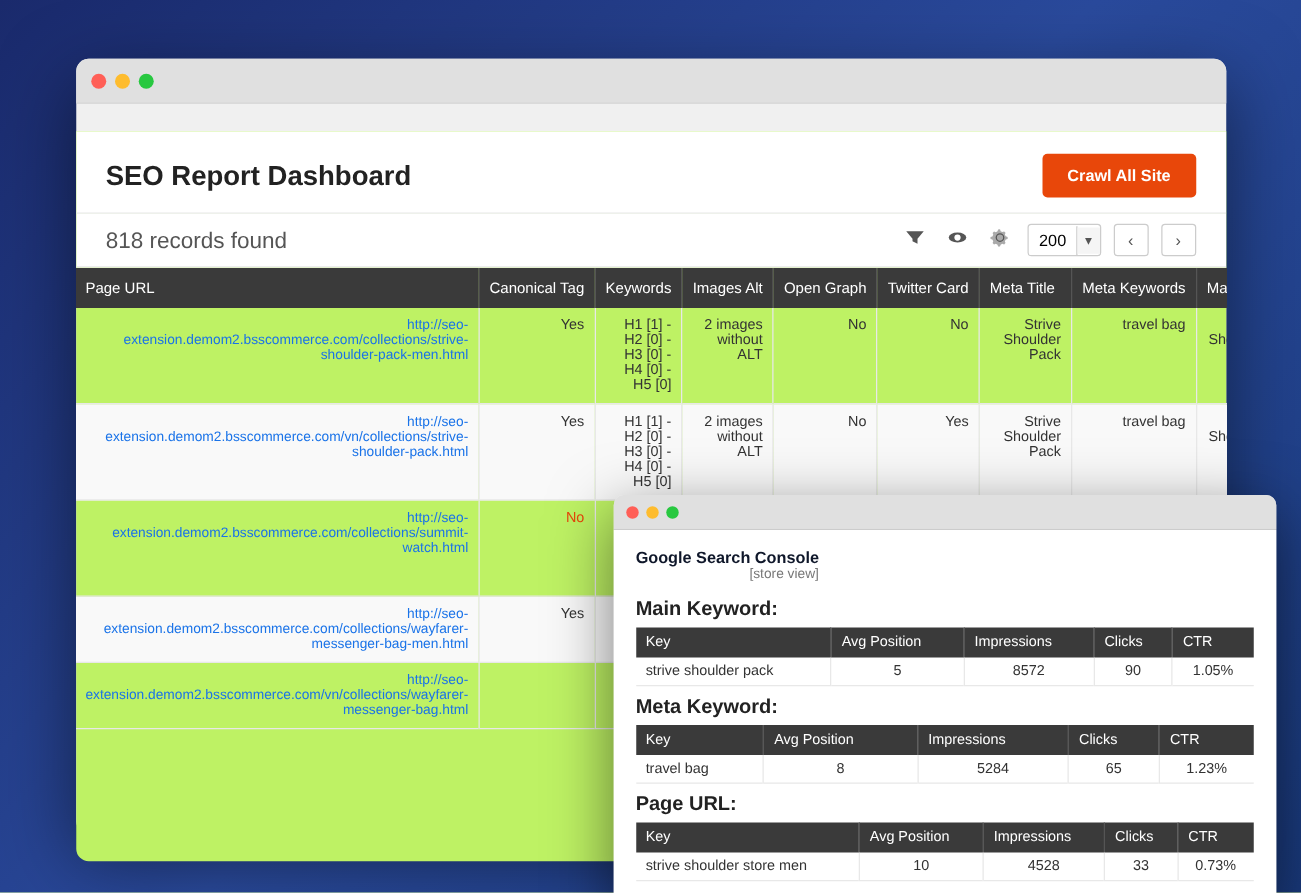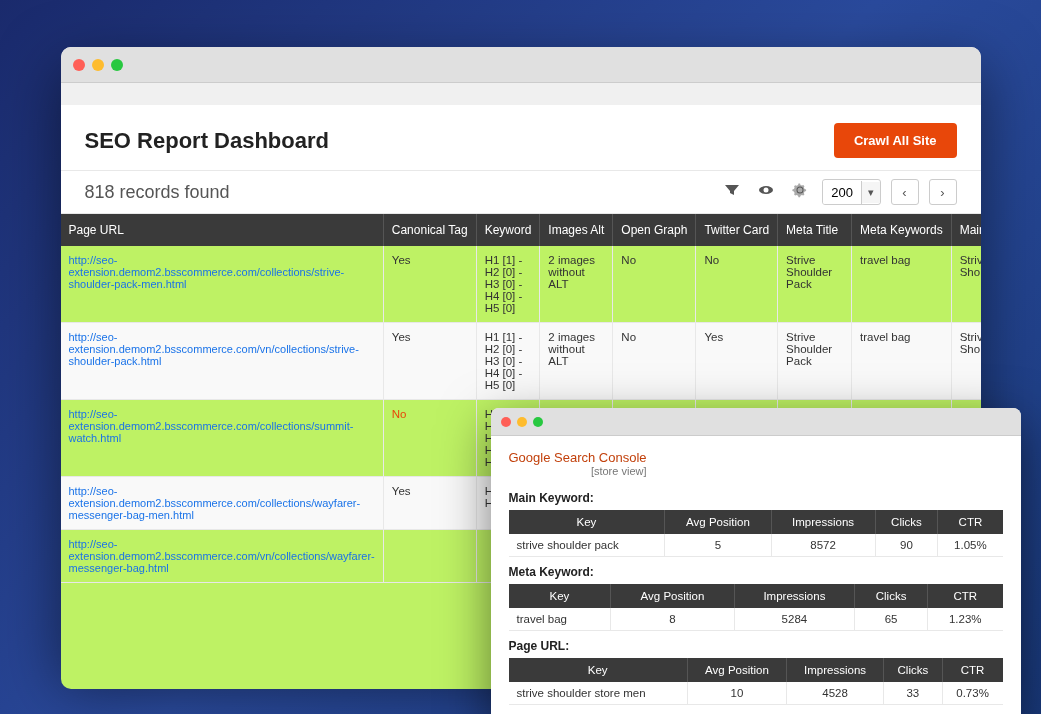--- a/index.html
+++ b/index.html
@@ -179,20 +179,21 @@
     tbody tr:nth-child(even) {
       background: #f9f9f9;
     }
 
     tbody td {
       padding: 8px 8px;
       vertical-align: top;
       font-size: 11.5px;
       color: #333;
       border-right: 1px solid #e8e8e8;
+      text-align: right;
     }
 
     tbody td:last-child { border-right: none; }
 
     .url-cell {
       color: #1a73e8;
       font-size: 11px;
     }
 
     .yes-badge { color: #333; }
@@ -233,33 +234,33 @@
     }
 
     .popup-header {
       display: flex;
       gap: 30px;
       margin-bottom: 14px;
     }
 
     .popup-store-title {
       font-size: 13px;
-      font-weight: 400;
-      color: #c2410c;
+      font-weight: 700;
+      color: #0f172a;
       text-align: left;
     }
 
     .popup-store-sub {
       font-size: 11px;
       color: #777;
       text-align: right;
     }
 
     .section-label {
-      font-size: 12px;
+      font-size: 16px;
       font-weight: 600;
       color: #222;
       margin-bottom: 5px;
       margin-top: 3px;
     }
 
     .section-label:first-child { margin-top: 0; }
 
     .data-table {
       width: 100%;
@@ -269,21 +270,21 @@
     }
 
     .data-table thead tr {
       background: #3a3a3a;
       color: #fff;
     }
 
     .data-table thead th {
       padding: 6px 8px;
       font-weight: 500;
-      text-align: center;
+      text-align: left;
       border-right: 1px solid #555;
       margin-top: 46px;
     }
 
     .data-table thead th:last-child { border-right: none; }
 
     .data-table tbody tr {
       border-bottom: 1px solid #e8e8e8;
     }
 
@@ -345,21 +346,21 @@
         <button class="page-nav-btn">›</button>
       </div>
     </div>
 
     <div class="table-container">
       <table>
         <thead>
           <tr>
             <th>Page URL</th>
             <th>Canonical Tag</th>
-            <th>Keyword</th>
+            <th>Keywords</th>
             <th>Images Alt</th>
             <th>Open Graph</th>
             <th>Twitter Card</th>
             <th>Meta Title</th>
             <th>Meta Keywords</th>
             <th>Main Keyword</th>
 
           </tr>
         </thead>
         <tbody id="table-body">

